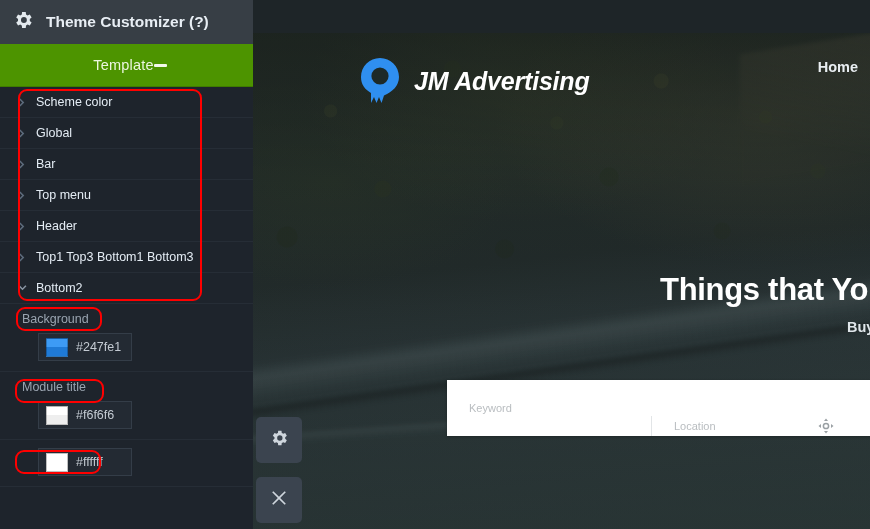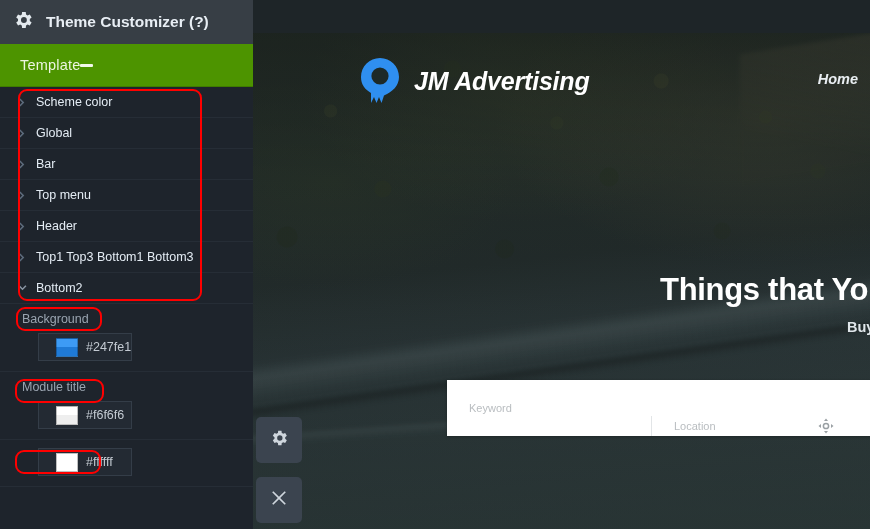--- a/index.html
+++ b/index.html
@@ -85,22 +85,22 @@
     position: absolute; left: 360px; top: 56px;
     display: flex; align-items: center; gap: 14px;
   }
   .brand-mark { width: 40px; height: 50px; position: relative; }
   .brand-name {
     color: #ffffff; font-size: 25px; font-weight: bold; letter-spacing: -0.2px;
     white-space: nowrap;
     font-style: italic;
   }
   .site-nav {
-    position: absolute; right: 12px; top: 71px;
-    display: flex; gap: 26px; font-style: italic;
+    position: absolute; right: 12px; top: 59px;
+    display: flex; gap: 26px;
   }
   .site-nav a {
     color: #e9eef2; font-size: 14.5px; text-decoration: none; font-weight: 600;
     white-space: nowrap;
   }
 
   
   .hero-copy {
     position: absolute; left: 660px; top: 272px; width: 420px; text-align: left;
   }
@@ -150,21 +150,21 @@
     height: 44px; background: #373e45; display: flex; align-items: center;
     padding-left: 12px; gap: 12px;
   }
   .panel-title .t {
     color: #e8eef4; font-size: 15.5px; font-weight: bold; white-space: nowrap;
   }
   .gear-lg { width: 22px; height: 22px; fill: #e3e9ee; flex: none; }
 
   .section-head {
     height: 43px; background: #4d9400; display: flex; align-items: center;
-    justify-content: flex-start; padding: 0 13px 0 20px;
+    justify-content: center; padding: 0 13px 0 20px;
     border-bottom: 1px solid #3f7c00;
   }
   .section-head .lbl {
     color: #ecf6e0; font-size: 14.5px; letter-spacing: .2px;
   }
   .minus {
     width: 13px; height: 3px; background: #f2f8ea; border-radius: 1px;
     display: block;
   }
 
@@ -182,21 +182,21 @@
 
   .field-row {
     border-bottom: 1px solid #262d36; padding: 8px 0 10px 22px;
   }
   .field-label {
     color: #9aa4b0; font-size: 12.5px; margin-bottom: 7px;
   }
   .color-input {
     margin-left: 16px; width: 94px; height: 28px; background: #232a33;
     border: 1px solid #343d48; display: flex; align-items: center; gap: 8px;
-    padding-left: 17px;
+    padding-left: 7px;
   }
   .swatch {
     width: 22px; height: 19px; flex: none; border: 1px solid rgba(0,0,0,0.25);
   }
   .hexval { color: #c3cad2; font-size: 12.5px; }
 
   
   .ann {
     position: absolute; border: 2.5px solid #ff0000; border-radius: 9px;
     pointer-events: none;

